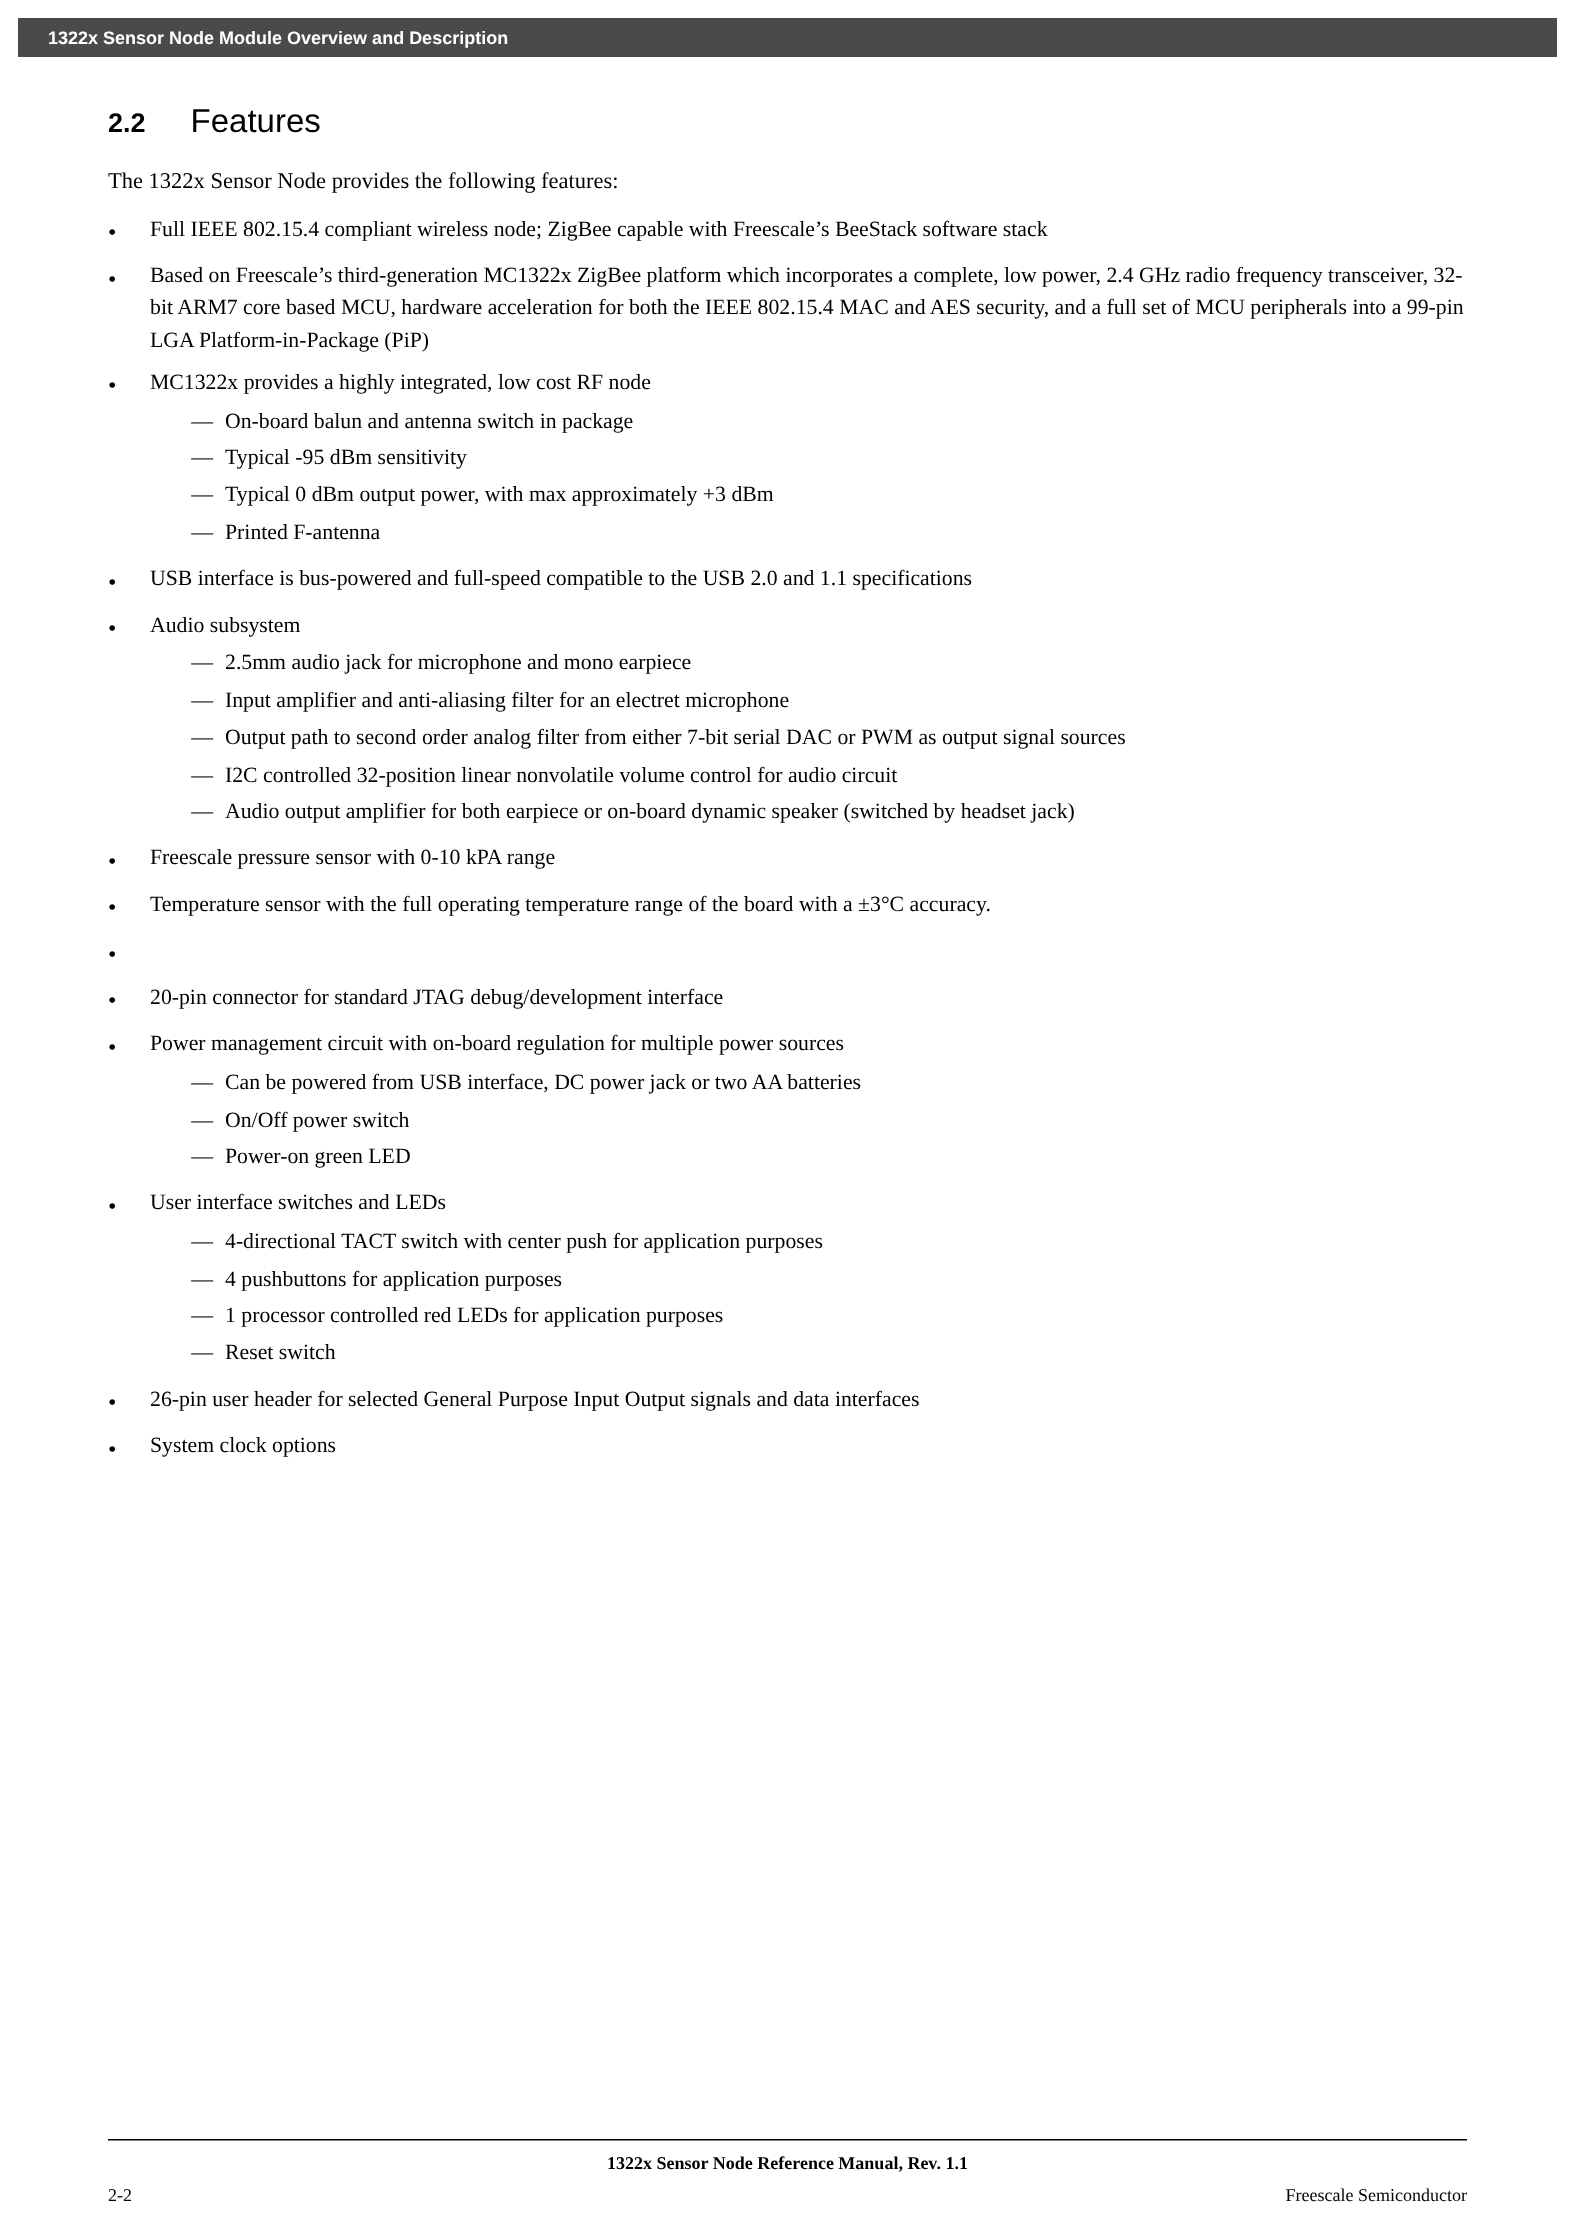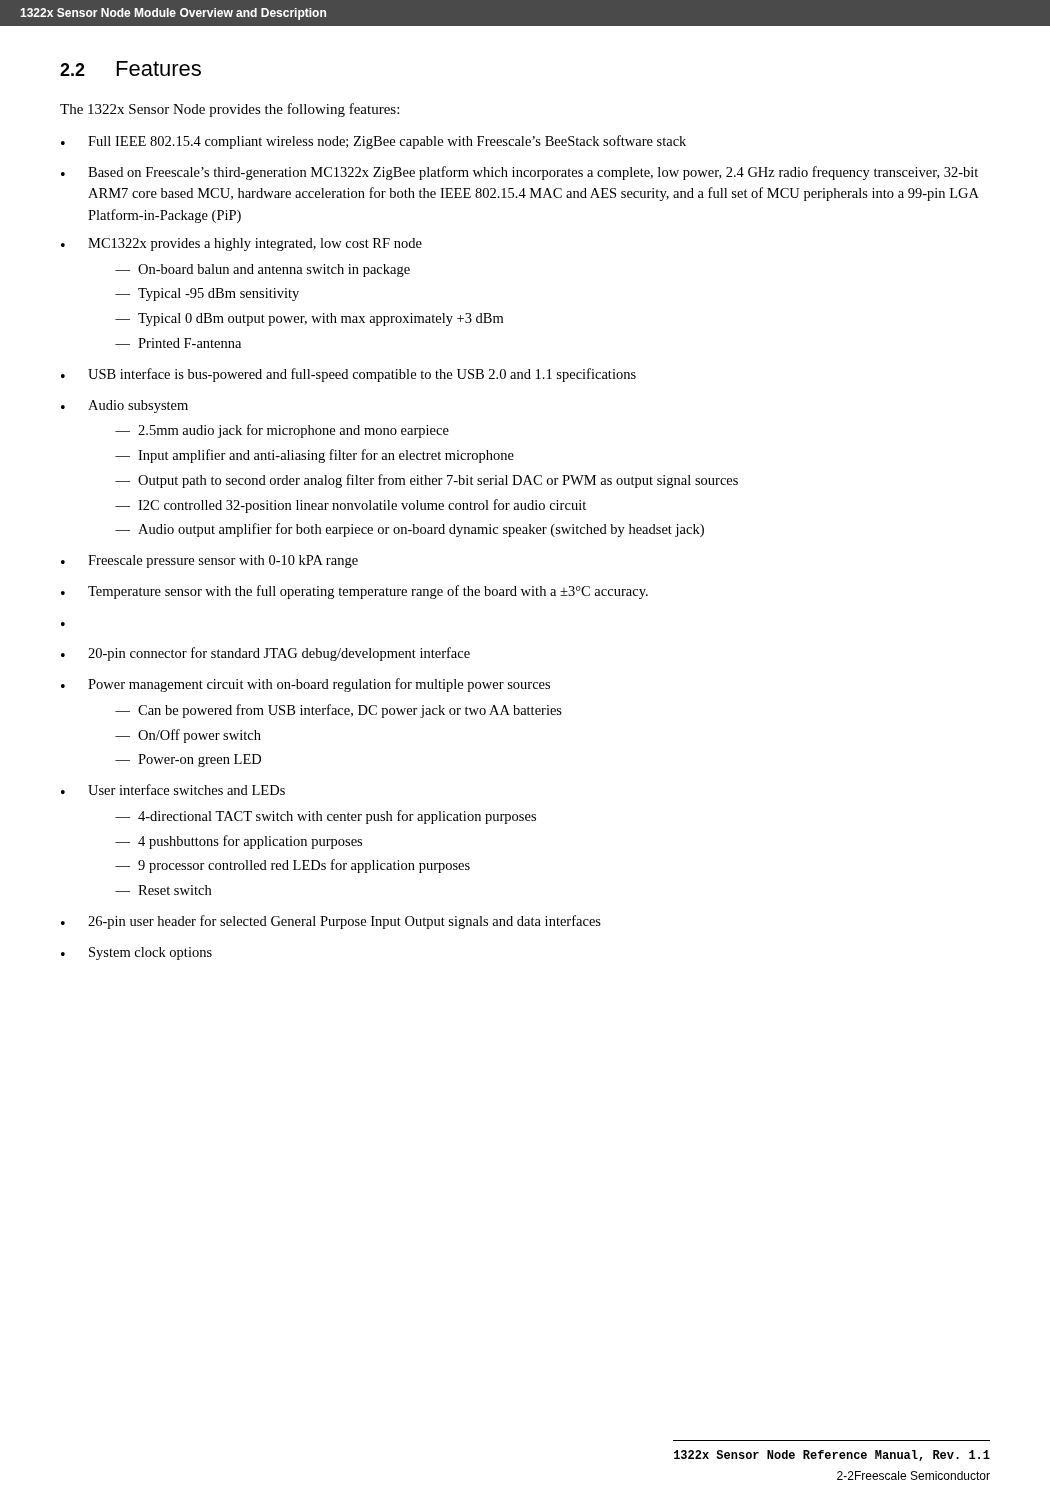--- a/index.html
+++ b/index.html
@@ -14,25 +14,24 @@
       color: #000;
       background: #fff;
       width: 1050px;
       min-height: 1493px;
       position: relative;
     }
 
     .page {
       width: 1050px;
       min-height: 1493px;
-      padding: 0;
+      padding: 12px;
       position: relative;
       display: flex;
       flex-direction: column;
-      align-items: flex-end;
     }
 
     
     .top-header {
       background: #4a4a4a;
       color: #fff;
       font-size: 12px;
       font-weight: bold;
       font-family: Arial, sans-serif;
       padding: 6px 20px;
@@ -124,30 +123,30 @@
     .sub-list > li > .dash-text {
       flex: 1;
     }
 
     
     .footer {
       border-top: 1px solid #000;
       margin: 0 60px;
       padding: 8px 0 0 0;
       text-align: center;
-      font-family: Liberation Mono, monospace;
+      font-family: Liberation Serif, serif;
       font-size: 12px;
       font-weight: bold;
     }
 
     .footer-bottom {
       display: flex;
       justify-content: space-between;
       padding: 6px 60px 10px 60px;
-      font-family: Liberation Sans, sans-serif;
+      font-family: Liberation Serif, serif;
       font-size: 12px;
     }
   </style>
 </head>
 <body>
 
 <div class="page">
 
   <div class="top-header">
     <span>1322x Sensor Node Module Overview and Description</span>
@@ -259,21 +258,21 @@
               <li>
                 <span class="dash-marker">—</span>
                 <span class="dash-text">4-directional TACT switch with center push for application purposes</span>
               </li>
               <li>
                 <span class="dash-marker">—</span>
                 <span class="dash-text">4 pushbuttons for application purposes</span>
               </li>
               <li>
                 <span class="dash-marker">—</span>
-                <span class="dash-text">9 processor controlled red LEDs for application purposes</span>
+                <span class="dash-text">1 processor controlled red LEDs for application purposes</span>
               </li>
               <li>
                 <span class="dash-marker">—</span>
                 <span class="dash-text">Reset switch</span>
               </li>
             </ul></span>
         </li>
         <li>
           <span class="bullet-marker">•</span>
           <span class="bullet-text">26-pin user header for selected General Purpose Input Output signals and data interfaces</span>

